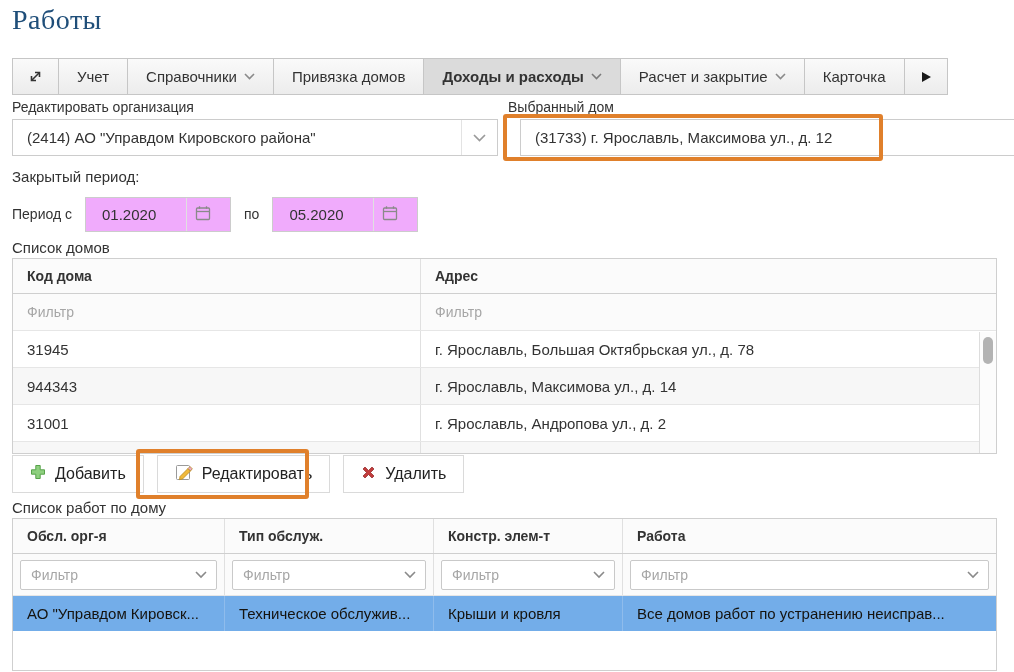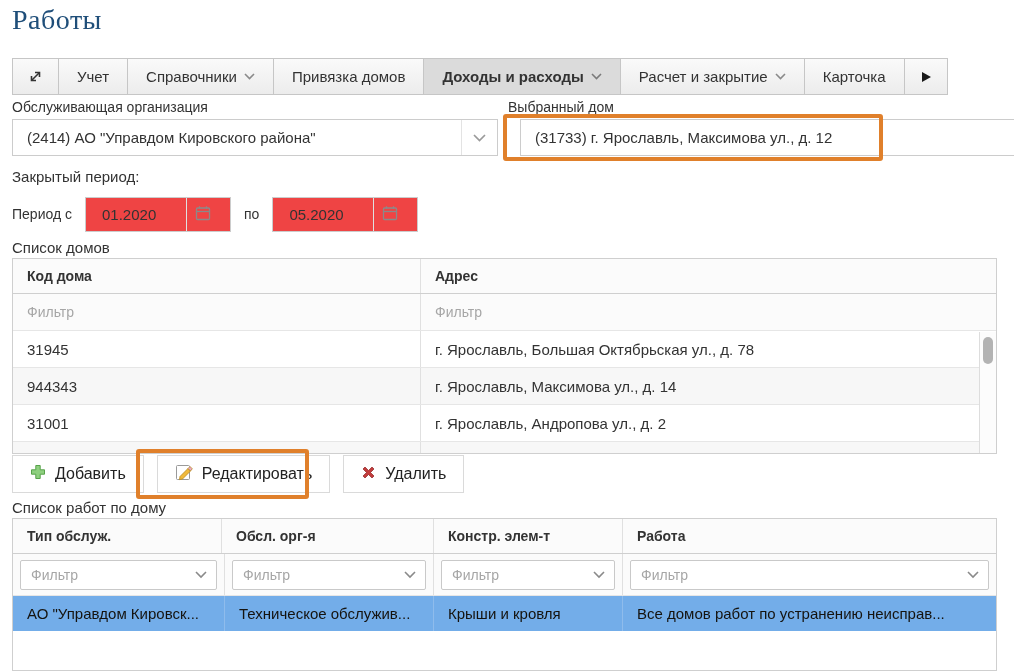--- a/index.html
+++ b/index.html
@@ -24,21 +24,21 @@
   .fldlabel { position:absolute; font-size:14px; color:#333; }
   .sel { position:absolute; height:37px; background:#fff; border:1px solid #ccc; display:flex; align-items:center; }
   .sel .val { flex:1; padding-left:14px; font-size:15px; color:#333; white-space:nowrap; overflow:hidden; }
   .sel .drop { width:36px; align-self:stretch; display:flex; align-items:center; justify-content:center;
                border-left:1px solid #e3e3e3; }
 
   .hl { position:absolute; border:4px solid #e0802b; border-radius:3px; pointer-events:none; z-index:6; }
 
   
   .period-row { position:absolute; left:12px; top:196px; display:flex; align-items:center; height:36px; font-size:14px; }
-  .date { display:flex; align-items:center; height:35px; width:146px; border:1px solid #ccc; background:#ef4444; }
+  .date { display:flex; align-items:center; height:35px; width:146px; border:1px solid #ccc; background:#f0abfc; }
   .date input { border:none; outline:none; width:100px; padding-left:16px; font-size:15px; color:#333;
                 font-family:"Liberation Sans", sans-serif; background:transparent; }
   .date .calbtn { width:33px; align-self:stretch; display:flex; align-items:center; justify-content:center;
                   border-left:1px solid #e0e0e0; cursor:pointer; }
 
   .seclabel { position:absolute; font-size:15px; color:#333;text-align:center; }
 
   
   .tbl { position:absolute; left:12px; width:985px; border:1px solid #cfcfcf; background:#fff; overflow:hidden; }
   .trow { display:flex; width:100%; }
@@ -129,21 +129,21 @@
     </div>
     <div class="tab icon-only">
       <span class="chev">
         <svg width="12" height="12" viewBox="0 0 12 12">
             <path d="M2 1 L11 6 L2 11 Z" fill="#1a1a1a"></path>
           </svg>
       </span>
     </div>
   </div>
 
-  <div class="fldlabel" style="left:12px; top:99px;">Обслуживающая организация</div>
+  <div class="fldlabel" style="left:12px; top:99px;">Редактировать организация</div>
   <div class="fldlabel" style="left:508px; top:99px;">Выбранный дом</div>
 
   <div class="sel" style="left:12px; top:119px; width:486px;">
     <div class="val">(2414) АО "Управдом Кировского района"</div>
     <div class="drop">
       <span class="chev">
         <svg width="13" height="8" viewBox="0 0 13 8">
             <path d="M1 1 L6.5 6.5 L12 1" stroke="#9a9a9a" stroke-width="1.7" fill="none"></path>
           </svg>
       </span>
@@ -262,22 +262,22 @@
       <span>Удалить</span>
     </button>
   </div>
 
   <div class="hl" style="left:136px; top:449px; width:173px; height:50px;"></div>
 
   <div class="seclabel" style="left:12px; top:499px;">Список работ по дому</div>
 
   <div class="tbl" style="top:518px; height:153px;">
     <div class="trow hdr">
+      <div class="cdiv" style="width:212px;">Обсл. орг-я</div>
       <div class="cdiv" style="width:209px;">Тип обслуж.</div>
-      <div class="cdiv" style="width:212px;">Обсл. орг-я</div>
       <div class="cdiv" style="width:189px;">Констр. элем-т</div>
       <div style="flex:1;">Работа</div>
     </div>
     <div class="trow wfrow">
       <div class="cdiv" style="width:212px;">
         <div class="fcombo">
           <input placeholder="Фильтр" style="">
           <span class="chev">
             <svg width="12" height="8" viewBox="0 0 12 8">
                 <path d="M1 1 L6 6 L11 1" stroke="#8a8a8a" stroke-width="1.6" fill="none"></path>

